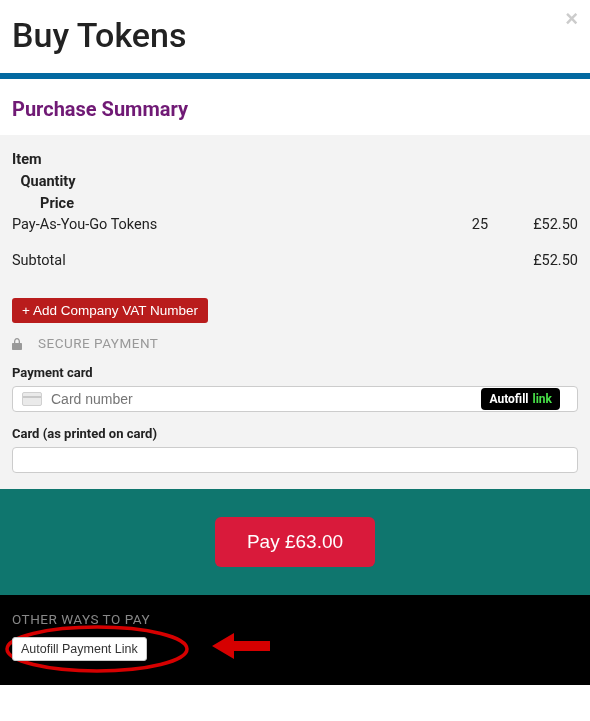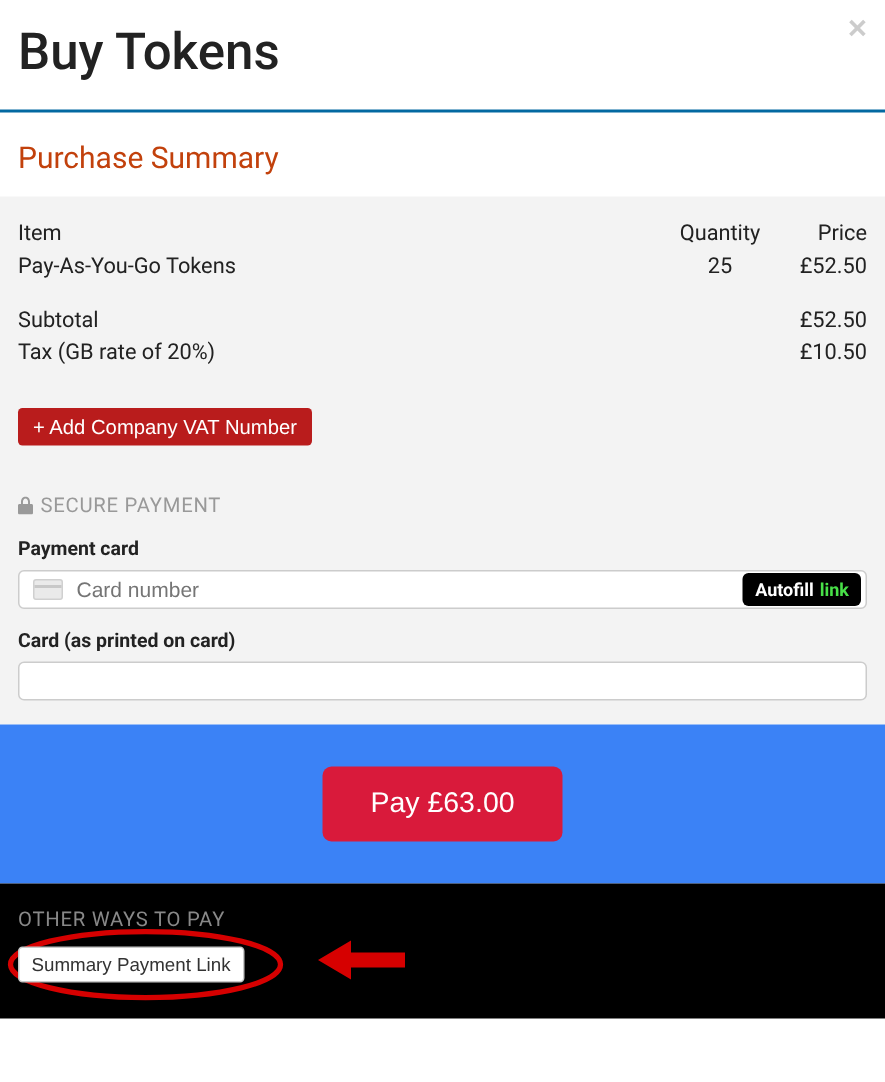--- a/index.html
+++ b/index.html
@@ -6,21 +6,21 @@
   body {
     font-family: -apple-system, BlinkMacSystemFont, "Segoe UI", Roboto, "Helvetica Neue", Arial, sans-serif;
     background: #fff;
     width: 590px;
     height: 721px;
     overflow: hidden;
     color: #222;
   }
   .modal-header {
     padding: 15px 12px 18px 12px;
-    border-bottom: 2px solid #0369a1;
+    border-bottom: 6px solid #0369a1;
     position: relative;
   }
   .modal-title {
     font-size: 34px;
     font-weight: 500;
     color: #222;
   }
   .close-btn {
     position: absolute;
     top: 8px;
@@ -28,56 +28,56 @@
     font-size: 22px;
     color: #ccc;
     background: none;
     border: none;
     cursor: pointer;
     font-weight: bold;
     line-height: 1;
   }
   .summary-title {
     font-size: 20px;
-    font-weight: 400;
-    color: #c2410c;
+    font-weight: 700;
+    color: #701a75;
     padding: 18px 12px 14px 12px;
   }
   .gray-block {
     background: #f3f3f3;
     padding: 14px 12px 16px 12px;
   }
   .line {
     display: flex;
     font-size: 14.5px;
     line-height: 1.5;
   }
   .col-item { flex: 1; text-align: left; }
   .col-qty { width: 72px; text-align: center; }
   .col-price { width: 62px; text-align: right; }
-  .bold { font-weight: 400; }
+  .bold { font-weight: 700; flex-direction: column; }
   .spacer { height: 14px; }
   .vat-btn {
     background: #b91c1c;
     color: #fff;
     border: none;
     font-size: 13.5px;
     padding: 5px 10px;
     border-radius: 3px;
     cursor: pointer;
     margin-top: 26px;
   }
   .secure-pay {
     color: #999;
     font-size: 13.5px;
     letter-spacing: 0.5px;
-    margin-top: 32px;
+    margin-top: 12px;
     display: flex;
     align-items: center;
-    gap: 5px;
+    gap: 16px;
   }
   .lock-icon {
     width: 10px; height: 12px; display: inline-block;
   }
   .field-label {
     font-weight: 700;
     font-size: 13px;
     margin-top: 14px;
     color: #222;
   }
@@ -109,38 +109,38 @@
   .card-icon::before {
     content: '';
     position: absolute;
     left: 0; right: 0;
     top: 3px;
     height: 2px;
     background: #c8c8c8;
   }
   .autofill-badge {
     position: absolute;
-    right: 4px;
+    right: 18px;
     top: 50%;
     transform: translateY(-50%);
     background: #000;
     border-radius: 4px;
     padding: 4px 8px;
     font-size: 12px;
     font-weight: 700;
     display: flex;
     gap: 4px;
     align-items: center;
   }
   .autofill-badge .af-white { color: #fff; }
   .autofill-badge .af-green { color: #48e048; }
   .pay-btn-wrap {
     text-align: center;
     padding: 28px 0;
-    background: #3b82f6;
+    background: #0f766e;
   }
   .pay-btn {
     background: #d91a3b;
     color: #fff;
     border: none;
     font-size: 19px;
     font-weight: 500;
     padding: 14px 32px;
     border-radius: 6px;
     cursor: pointer;
@@ -207,25 +207,20 @@
     <div class="col-item">Pay-As-You-Go Tokens</div>
     <div class="col-qty">25</div>
     <div class="col-price">£52.50</div>
   </div>
   <div class="spacer"></div>
   <div class="line">
     <div class="col-item">Subtotal</div>
     <div class="col-qty"></div>
     <div class="col-price">£52.50</div>
   </div>
-  <div class="line">
-    <div class="col-item">Tax (GB rate of 20%)</div>
-    <div class="col-qty"></div>
-    <div class="col-price">£10.50</div>
-  </div>
 
   <button class="vat-btn">+ Add Company VAT Number</button>
 
   <div class="secure-pay">
     <span class="lock-icon">
       <svg width="10" height="12" viewBox="0 0 10 12">
           <path fill="#999" d="M8 5V3.5C8 1.6 6.7 0 5 0S2 1.6 2 3.5V5H1c-.6 0-1 .4-1 1v5c0 .6.4 1 1 1h8c.6 0 1-.4 1-1V6c0-.6-.4-1-1-1H8zM3.3 3.5C3.3 2.3 4.1 1.3 5 1.3s1.7 1 1.7 2.2V5H3.3V3.5z"></path>
         </svg>
     </span>
     <span>SECURE PAYMENT</span>
@@ -250,18 +245,18 @@
 <div class="pay-btn-wrap">
   <button class="pay-btn">Pay £63.00</button>
 </div>
 
 <div class="other-ways-block">
   <div class="other-ways-title">OTHER WAYS TO PAY</div>
   <div class="gen-link-wrap">
     <svg class="red-ellipse" viewBox="0 0 195 52">
       <ellipse cx="95" cy="26" rx="90" ry="22" fill="none" stroke="#d60000" stroke-width="3.5"></ellipse>
     </svg>
-    <button class="gen-link-btn">Summary Payment Link</button>
+    <button class="gen-link-btn">Autofill Payment Link</button>
   </div>
   <svg class="red-arrow" width="58" height="30" viewBox="0 0 58 30">
     <path fill="#d60000" d="M0 15 L22 2 L22 10 L58 10 L58 20 L22 20 L22 28 Z"></path>
   </svg>
 </div>
 
 </body></html>

